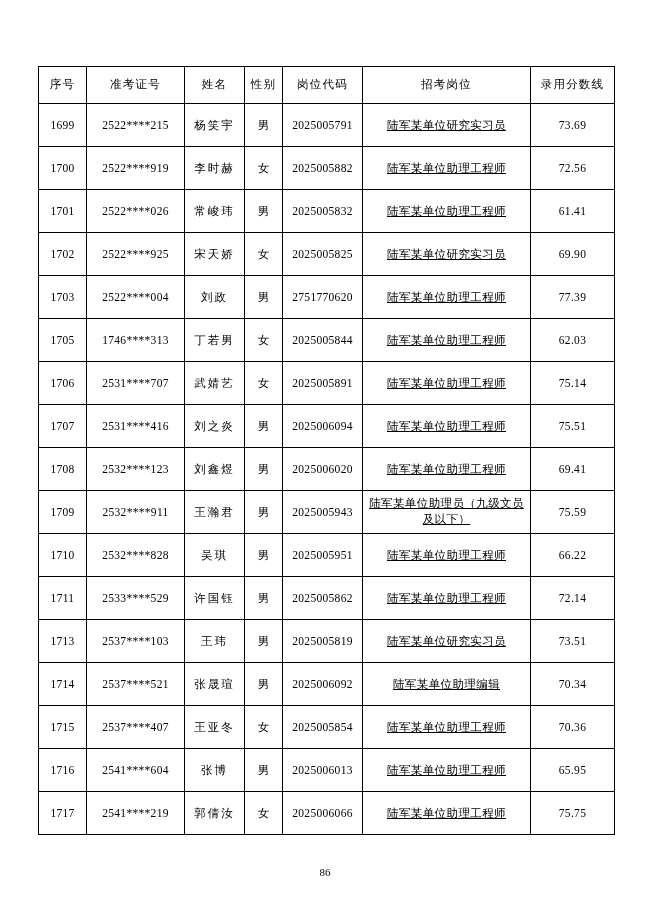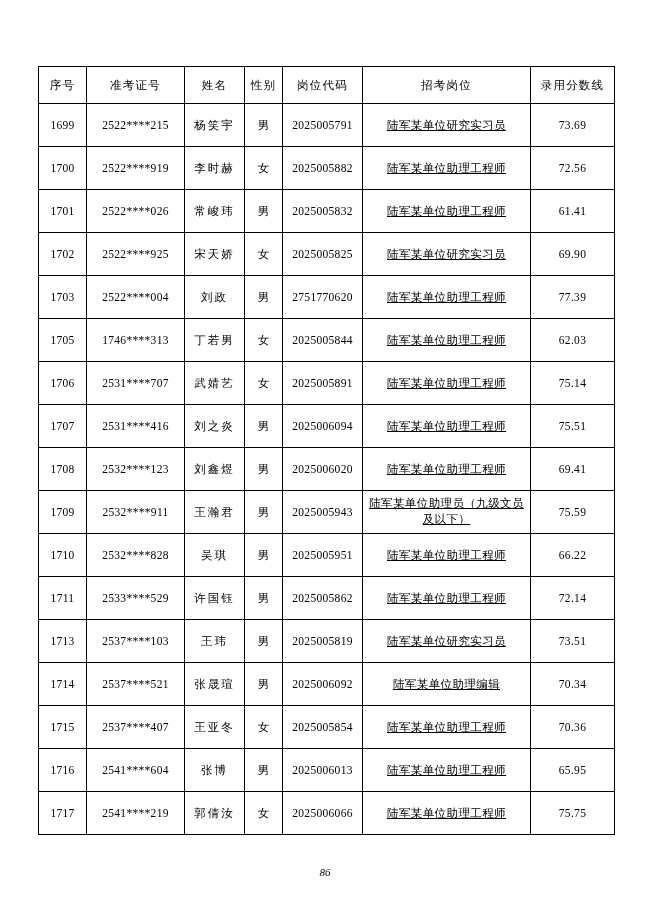--- a/index.html
+++ b/index.html
@@ -38,21 +38,21 @@
     border: 1px solid #000000;
     text-align: center;
     vertical-align: middle;
     font-weight: normal;
     padding: 2px 1px;
     line-height: 1.22;
   }
   thead td {
     height: 32px;
     font-size: 11.5px;
-    font-family: Liberation Serif, serif;
+    font-family: Liberation Mono, monospace;
     letter-spacing: 0.5px;
   }
   tbody td {
     height: 38px;
     font-size: 11.5px;
   }
   .col-seq { width: 48px; }
   .col-card { width: 98px; }
   .col-name { width: 60px; }
   .col-sex { width: 38px; }
@@ -80,21 +80,20 @@
     line-height: 1.35;
   }
   .page-number {
     position: absolute;
     left: 0;
     top: 866px;
     width: 650px;
     text-align: center;
     font-size: 11px;
     font-family: "Liberation Serif", "DejaVu Serif", serif;
-    font-style: italic;
   }
 </style>
 </head>
 <body>
 
 <div class="page">
 
   <div class="table-wrap">
     <table class="roster">
       <colgroup>

